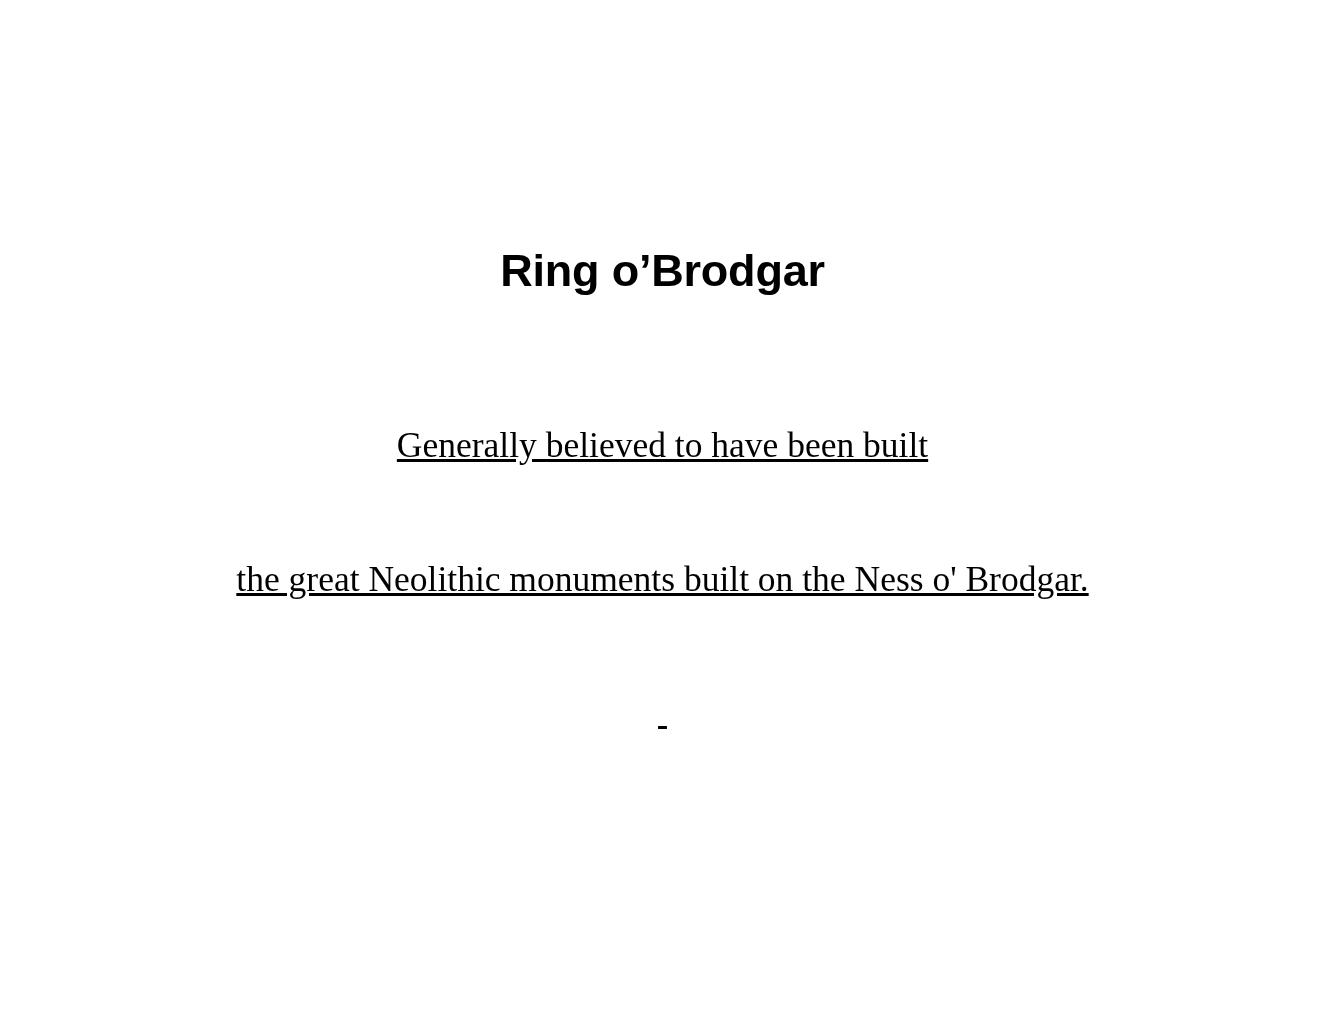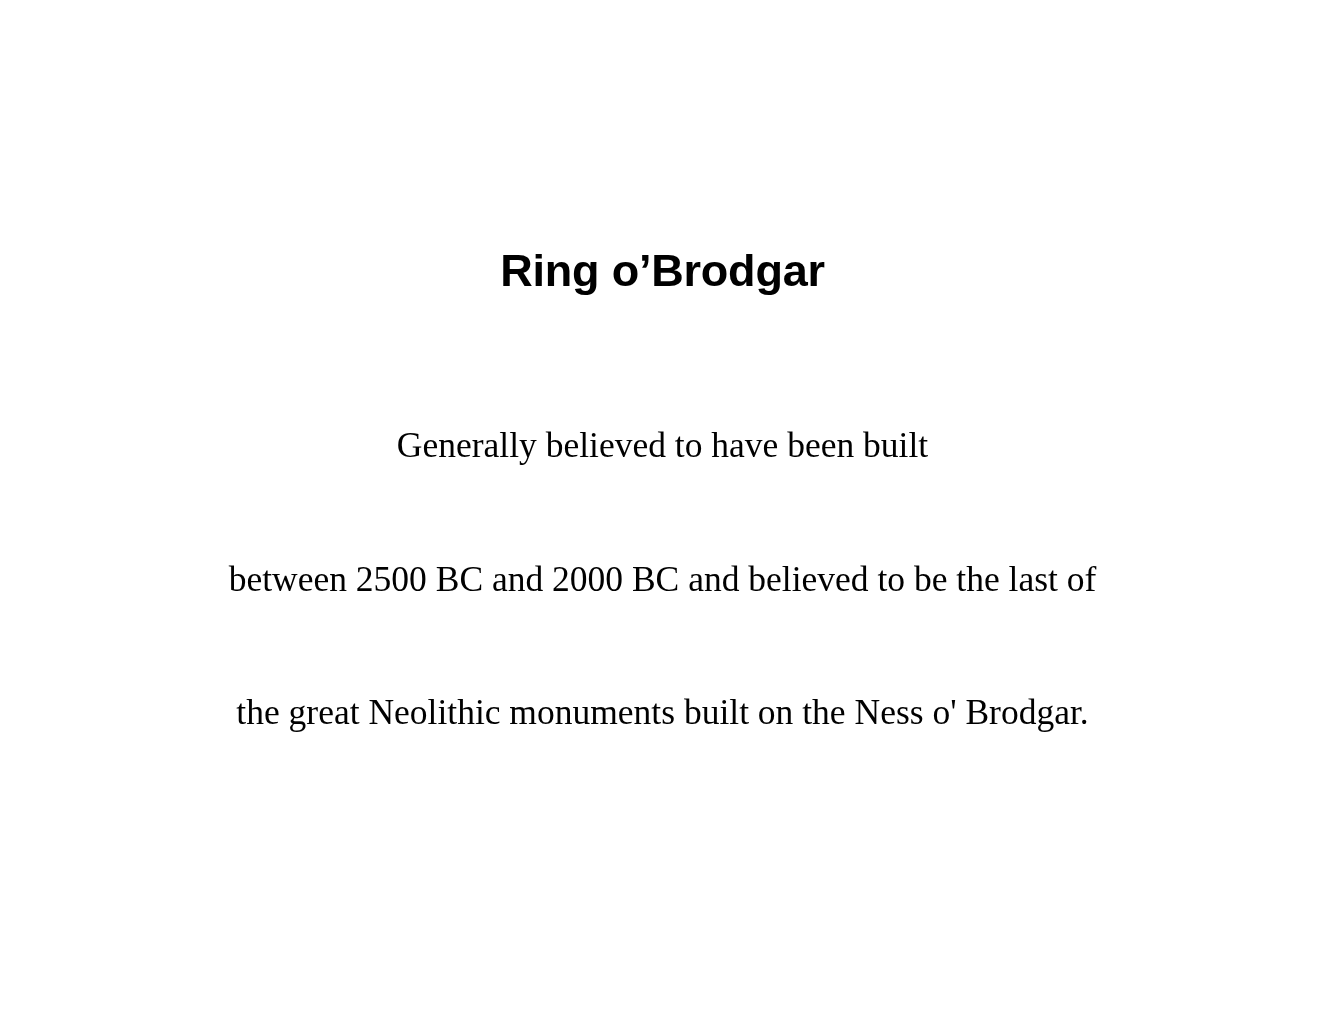--- a/index.html
+++ b/index.html
@@ -42,36 +42,36 @@
     text-align: center;
     font-family: "Liberation Serif", "DejaVu Serif", serif;
     font-size: 35.5px;
     line-height: 44.5px;
     color: #000000;
     white-space: pre;
   }
   .body-line {
     display: block;
     min-height: 44.5px;
+    text-decoration: underline;
   }
   .body-line.spacer {
     height: 44.5px;
     font-size: 35.5px;
   }
 </style>
 </head>
 <body>
 
 <div class="slide">
 
   <h1 class="slide-title">Ring o’Brodgar</h1>
 
   <div class="slide-body">
     <span class="body-line">Generally believed to have been built</span>
-    <span class="body-line">between 2500 BC and 2000 BC and believed to be the last of</span>
     <span class="body-line">the great Neolithic monuments built on the Ness o' Brodgar.</span>
     <span class="body-line spacer"> </span>
     
     
     
   </div>
 
 </div>
 
 </body></html>

